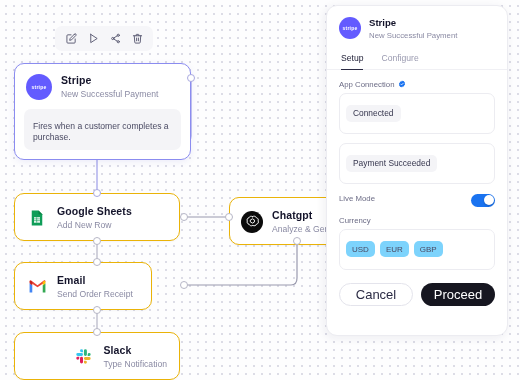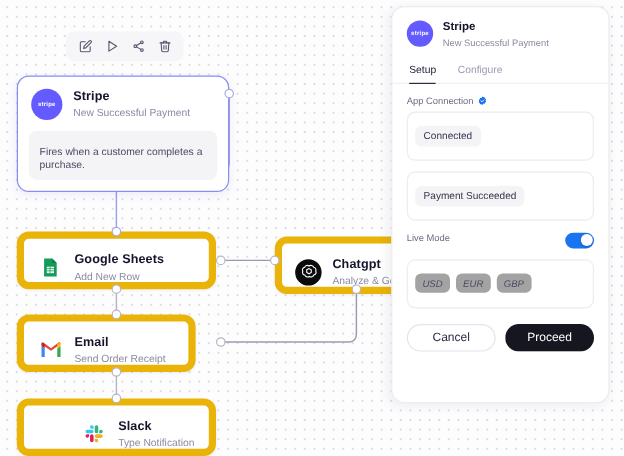--- a/index.html
+++ b/index.html
@@ -50,21 +50,21 @@
     display: flex; align-items: center; justify-content: center;
     border-radius: 4px;
     cursor: pointer;
   }
   .tb-btn svg { display: block; }
 
   
   .node {
     position: absolute;
     background: #fff;
-    border: 6px solid #eab308;
+    border: 1px solid #eab308;
     border-radius: 10px;
     box-shadow: 0 1px 2px rgba(20,20,50,0.04);
   }
   .node.selected {
     border: 1.3px solid #8b8cf0;
     box-shadow: 0 2px 7px rgba(90,90,200,0.10);
   }
   .node-head {
     display: flex; align-items: center;
     gap: 9px;
@@ -103,21 +103,21 @@
   .trigger-desc {
     margin-top: 5px;
     font-size: 8.6px; color: #4a4a63;
     line-height: 1.25;
   }
 
   
   #node-stripe  { left: 14px;  top: 63px;  width: 177px; }
   #node-sheets  { left: 14px;  top: 193px; width: 166px; height: 48px; }
   #node-chatgpt { left: 229px; top: 197px; width: 150px; height: 48px; }
-  #node-email   { left: 14px;  top: 262px; width: 149px; height: 48px; }
+  #node-email   { left: 14px;  top: 262px; width: 138px; height: 48px; }
   #node-slack   { left: 14px;  top: 332px; width: 166px; height: 48px; }
 
   
   .port {
     position: absolute;
     width: 8px; height: 8px;
     border-radius: 50%;
     background: #ffffff;
     border: 1.2px solid #a9a9e0;
     cursor: crosshair;
@@ -180,27 +180,26 @@
   }
   .f-val {
     background: #f4f4f7;
     border-radius: 5px;
     padding: 3.5px 7px;
     font-size: 8.4px;
     color: #35354d;
     white-space: nowrap;
   }
   .chip {
-    background: #a3a3a3;
+    background: #7dd3fc;
     border-radius: 5px;
     padding: 3.5px 6px;
     font-size: 8px;
     color: #4a4a63;
     cursor: pointer;
-    font-style: italic;
   }
 
   .toggle-row {
     display: flex; align-items: flex-start; justify-content: space-between;
     margin-bottom: 9px;
     padding-top: 1px;
   }
   .toggle-row .f-label { margin-bottom: 0; }
   .switch {
     width: 24px; height: 13px;
@@ -221,21 +220,21 @@
 
   .p-actions {
     display: flex; gap: 8px;
     padding: 4px 12px 0 12px;
   }
   .btn {
     flex: 1;
     height: 23px;
     border-radius: 12px;
     display: flex; align-items: center; justify-content: center;
-    font-size: 10px;
+    font-size: 13px;
     cursor: pointer;
     border: 1px solid transparent;
   }
   .btn-ghost { background: #fff; border-color: #e4e4ec; color: #2b2b44; }
   .btn-dark  { background: #161620; color: #ffffff; }
 
   .stripe-word {
     font-size: 5px; color: #fff; font-weight: bold;
     letter-spacing: .2px;
   }
@@ -430,20 +429,23 @@
       <div class="toggle-row">
         <div class="f-label">
           <span>Live Mode</span>
         </div>
         <div class="switch on">
           <div class="knob"></div>
         </div>
       </div>
 
       <div class="f-row">
+        <div class="f-label">
+          <span>Currency</span>
+        </div>
         <div class="f-field">
           <span class="chip">USD</span>
           <span class="chip">EUR</span>
           <span class="chip">GBP</span>
         </div>
       </div>
 
       <div class="f-row">
       </div>
 

